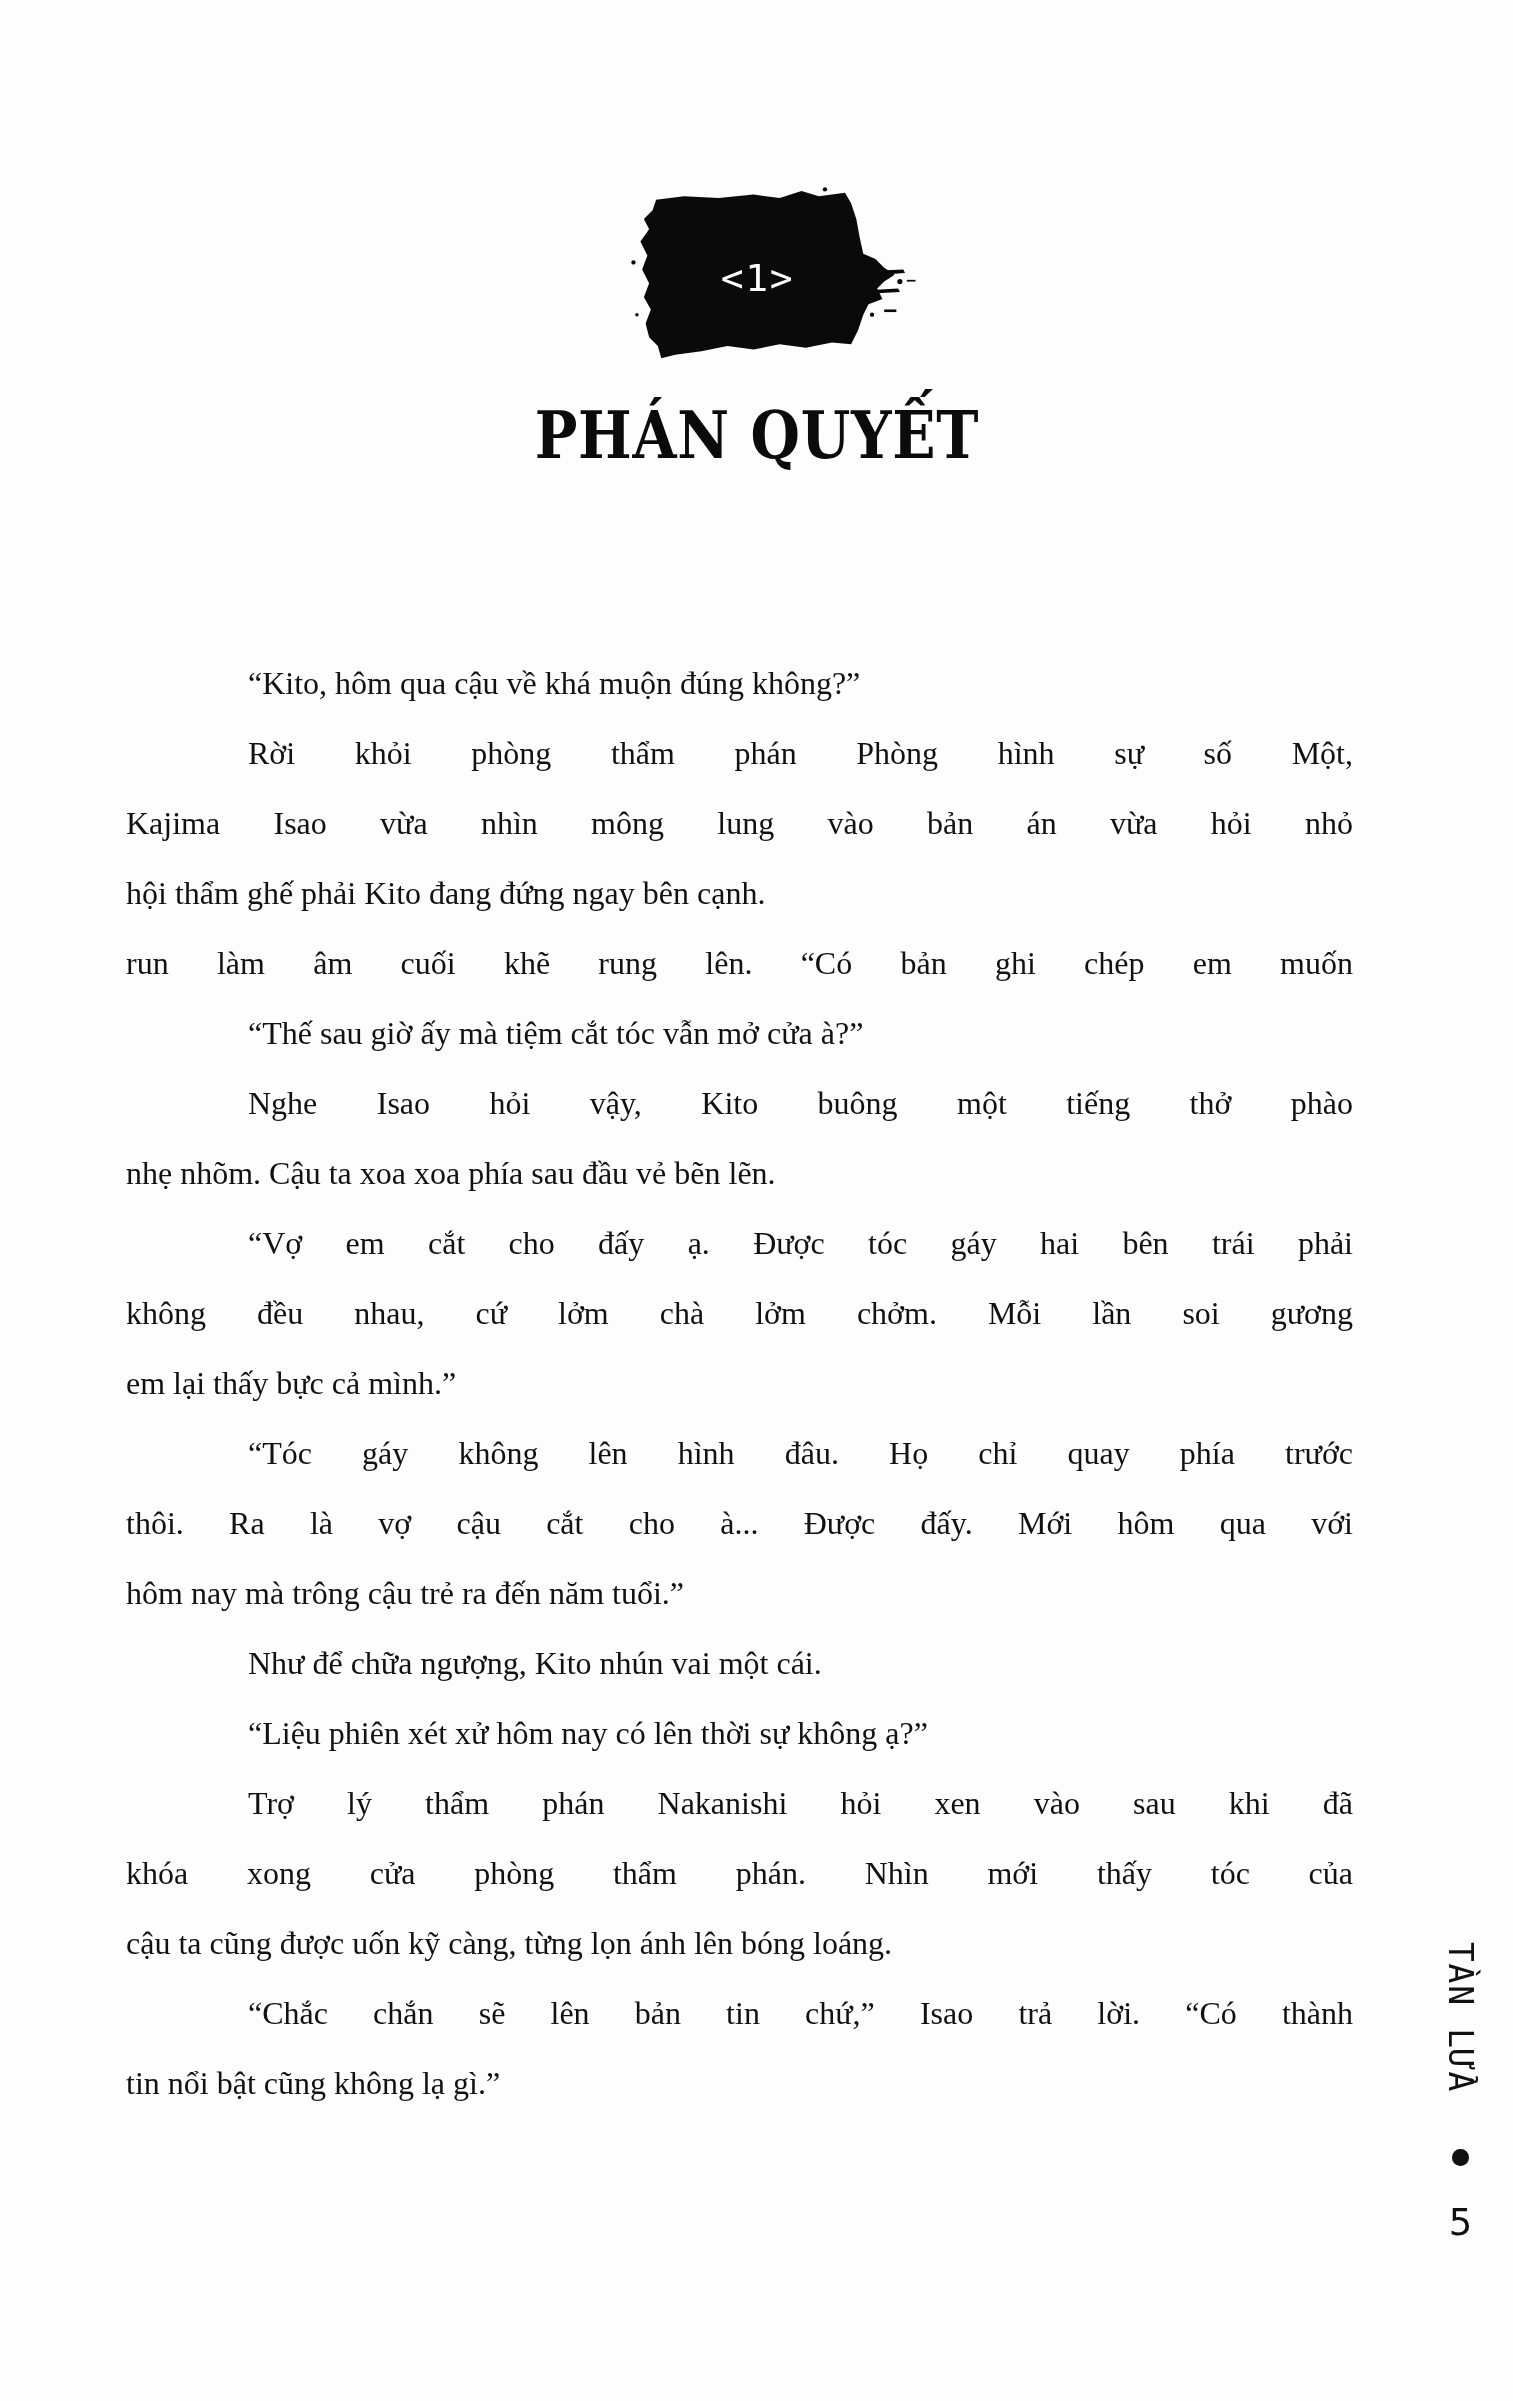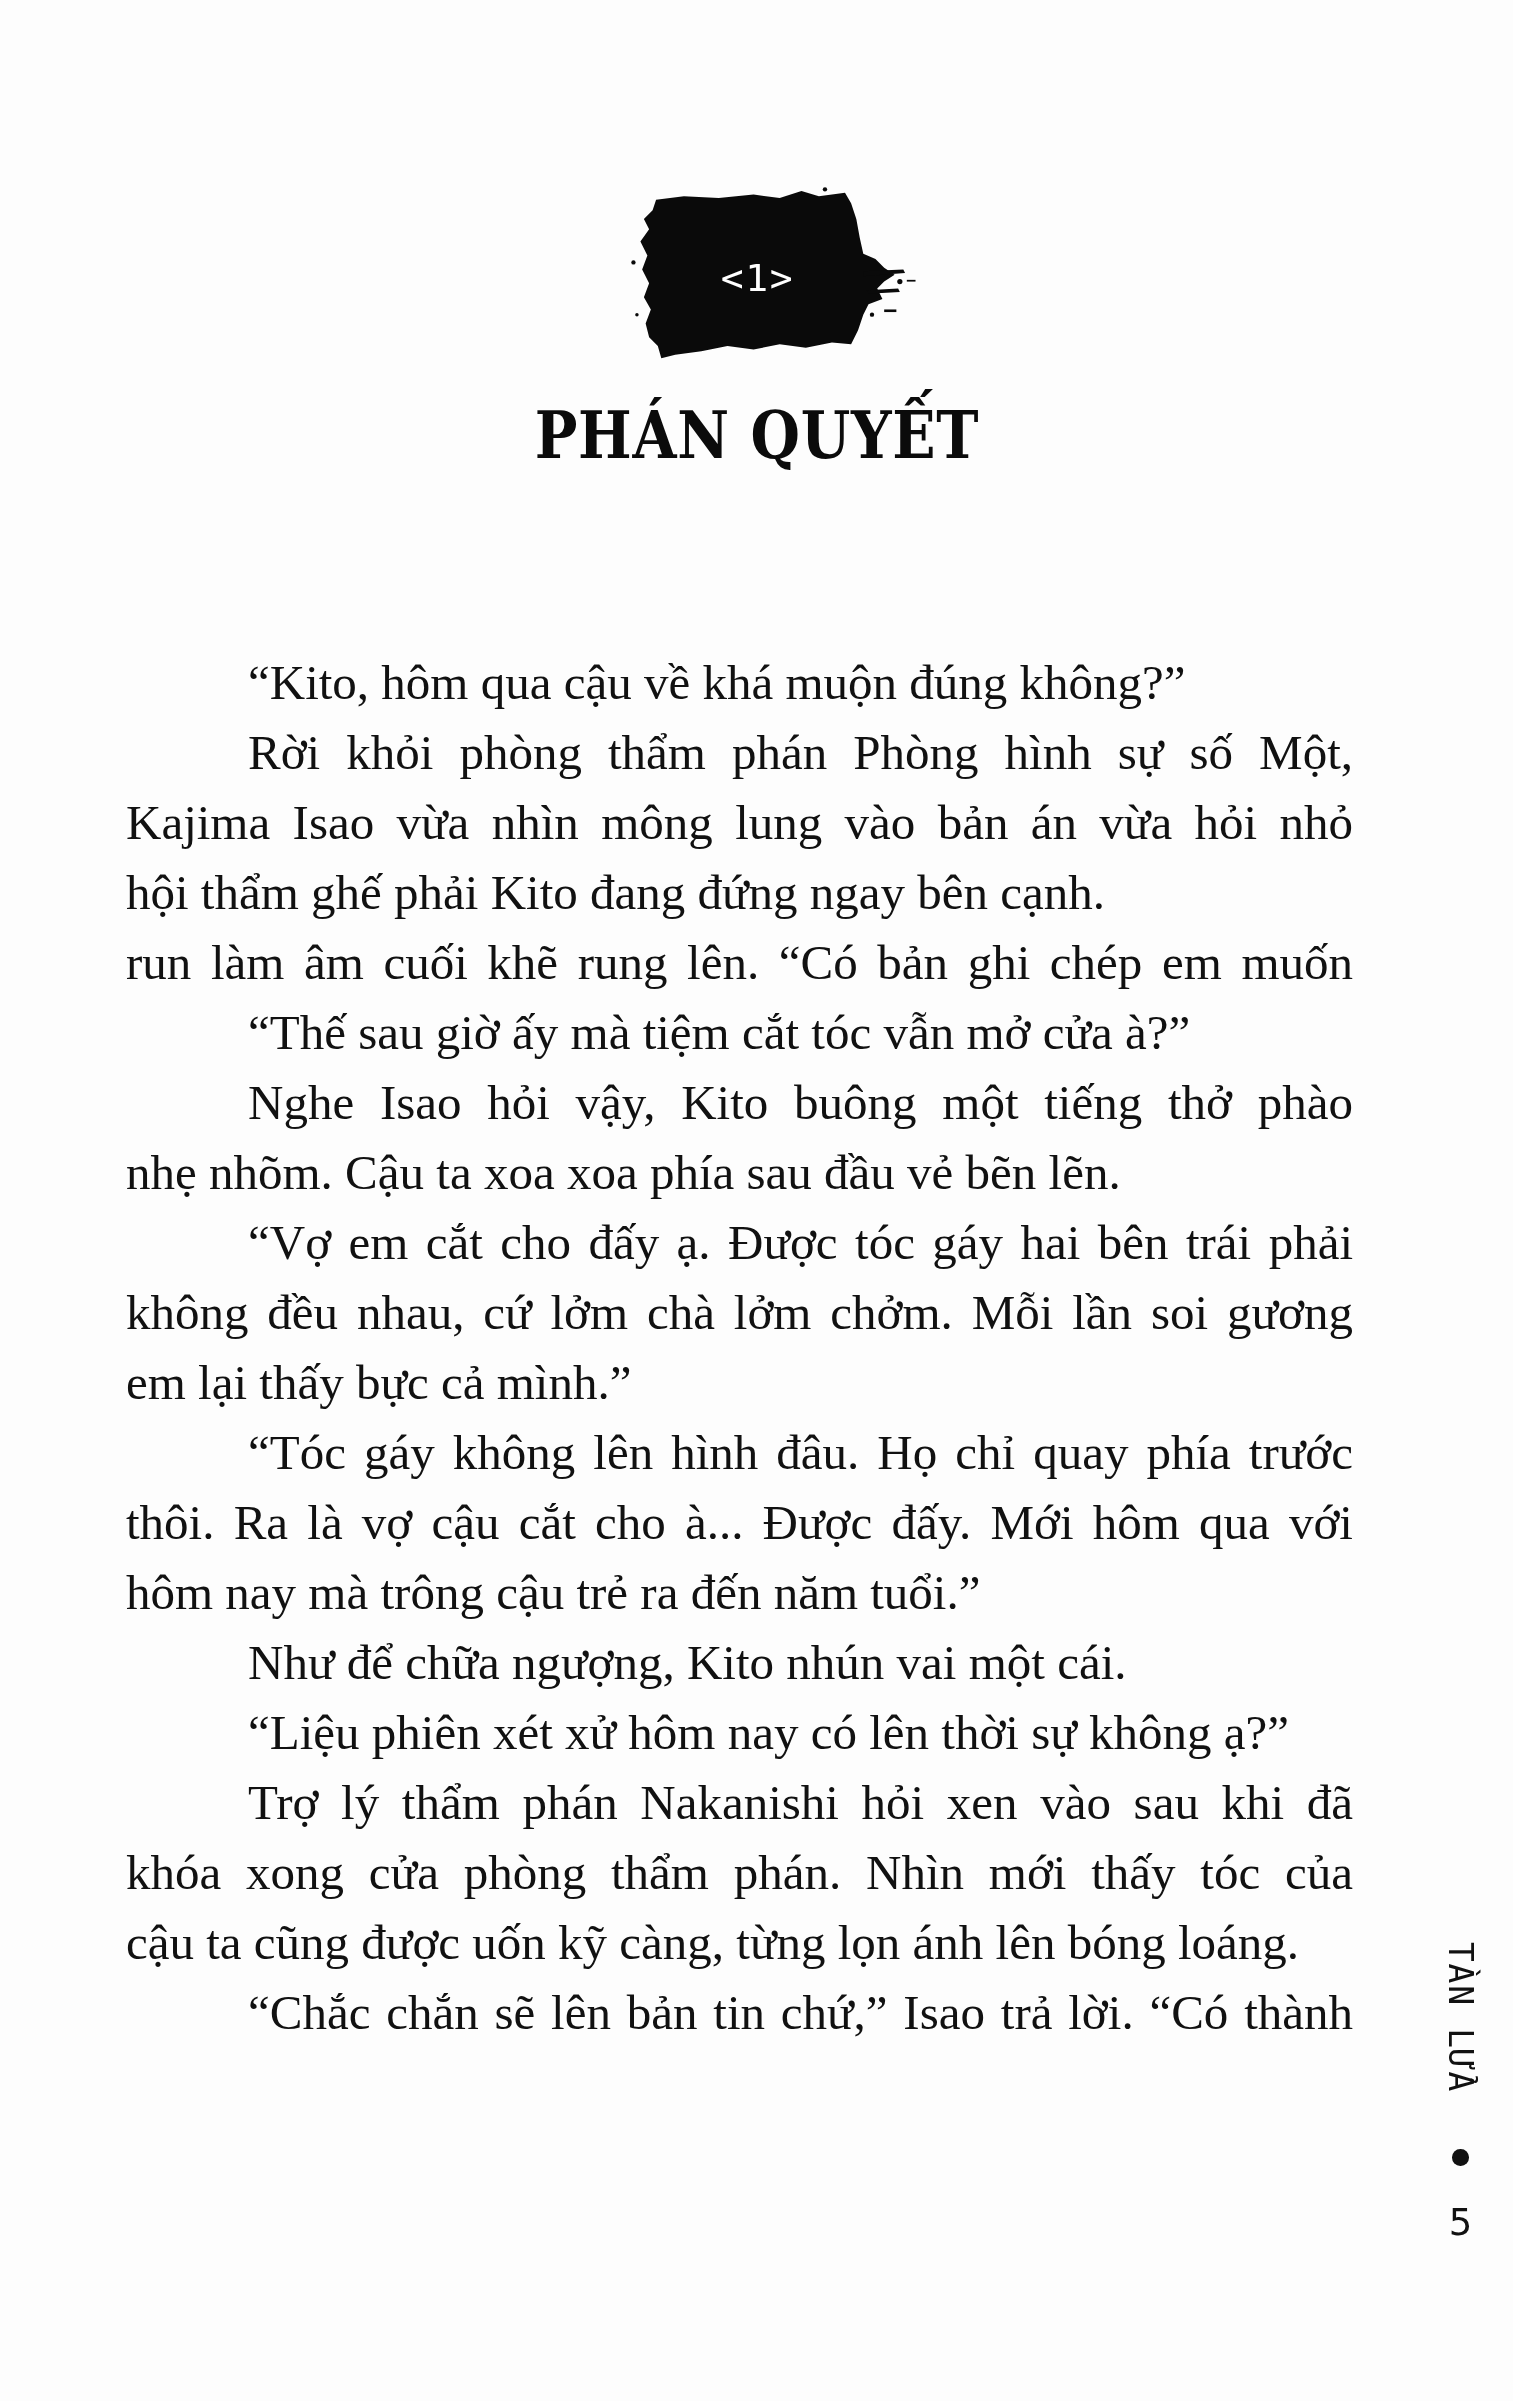--- a/index.html
+++ b/index.html
@@ -67,21 +67,21 @@
       color: #0b0b0b;
       transform: scaleX(0.86);
       transform-origin: 757px 0;
     }
     .body-text {
       position: absolute;
       left: 126px;
       top: 648px;
       width: 1227px;
       font-family: "Liberation Serif", "DejaVu Serif", serif;
-      font-size: 49px;
+      font-size: 32px;
       line-height: 70px;
       color: #111111;
     }
     .line {
       display: block;
       white-space: nowrap;
       text-align: justify;
       text-align-last: justify;
       height: 70px;
     }
@@ -163,20 +163,21 @@
       <span class="line last">em lại thấy bực cả mình.”</span>
       <span class="line indent">“Tóc gáy không lên hình đâu. Họ chỉ quay phía trước</span>
       <span class="line">thôi. Ra là vợ cậu cắt cho à... Được đấy. Mới hôm qua với</span>
       <span class="line last">hôm nay mà trông cậu trẻ ra đến năm tuổi.”</span>
       <span class="line indent last">Như để chữa ngượng, Kito nhún vai một cái.</span>
       <span class="line indent last">“Liệu phiên xét xử hôm nay có lên thời sự không ạ?”</span>
       <span class="line indent">Trợ lý thẩm phán Nakanishi hỏi xen vào sau khi đã</span>
       <span class="line">khóa xong cửa phòng thẩm phán. Nhìn mới thấy tóc của</span>
       <span class="line last">cậu ta cũng được uốn kỹ càng, từng lọn ánh lên bóng loáng.</span>
       <span class="line indent">“Chắc chắn sẽ lên bản tin chứ,” Isao trả lời. “Có thành</span>
+      <span class="line last">tin nổi bật cũng không lạ gì.”</span>
     </div>
 
   <div class="running-head">TÀN LỬA</div>
   <div class="running-dot"></div>
   <div class="page-number">5</div>
 
 </div>
 
 
 </body></html>

